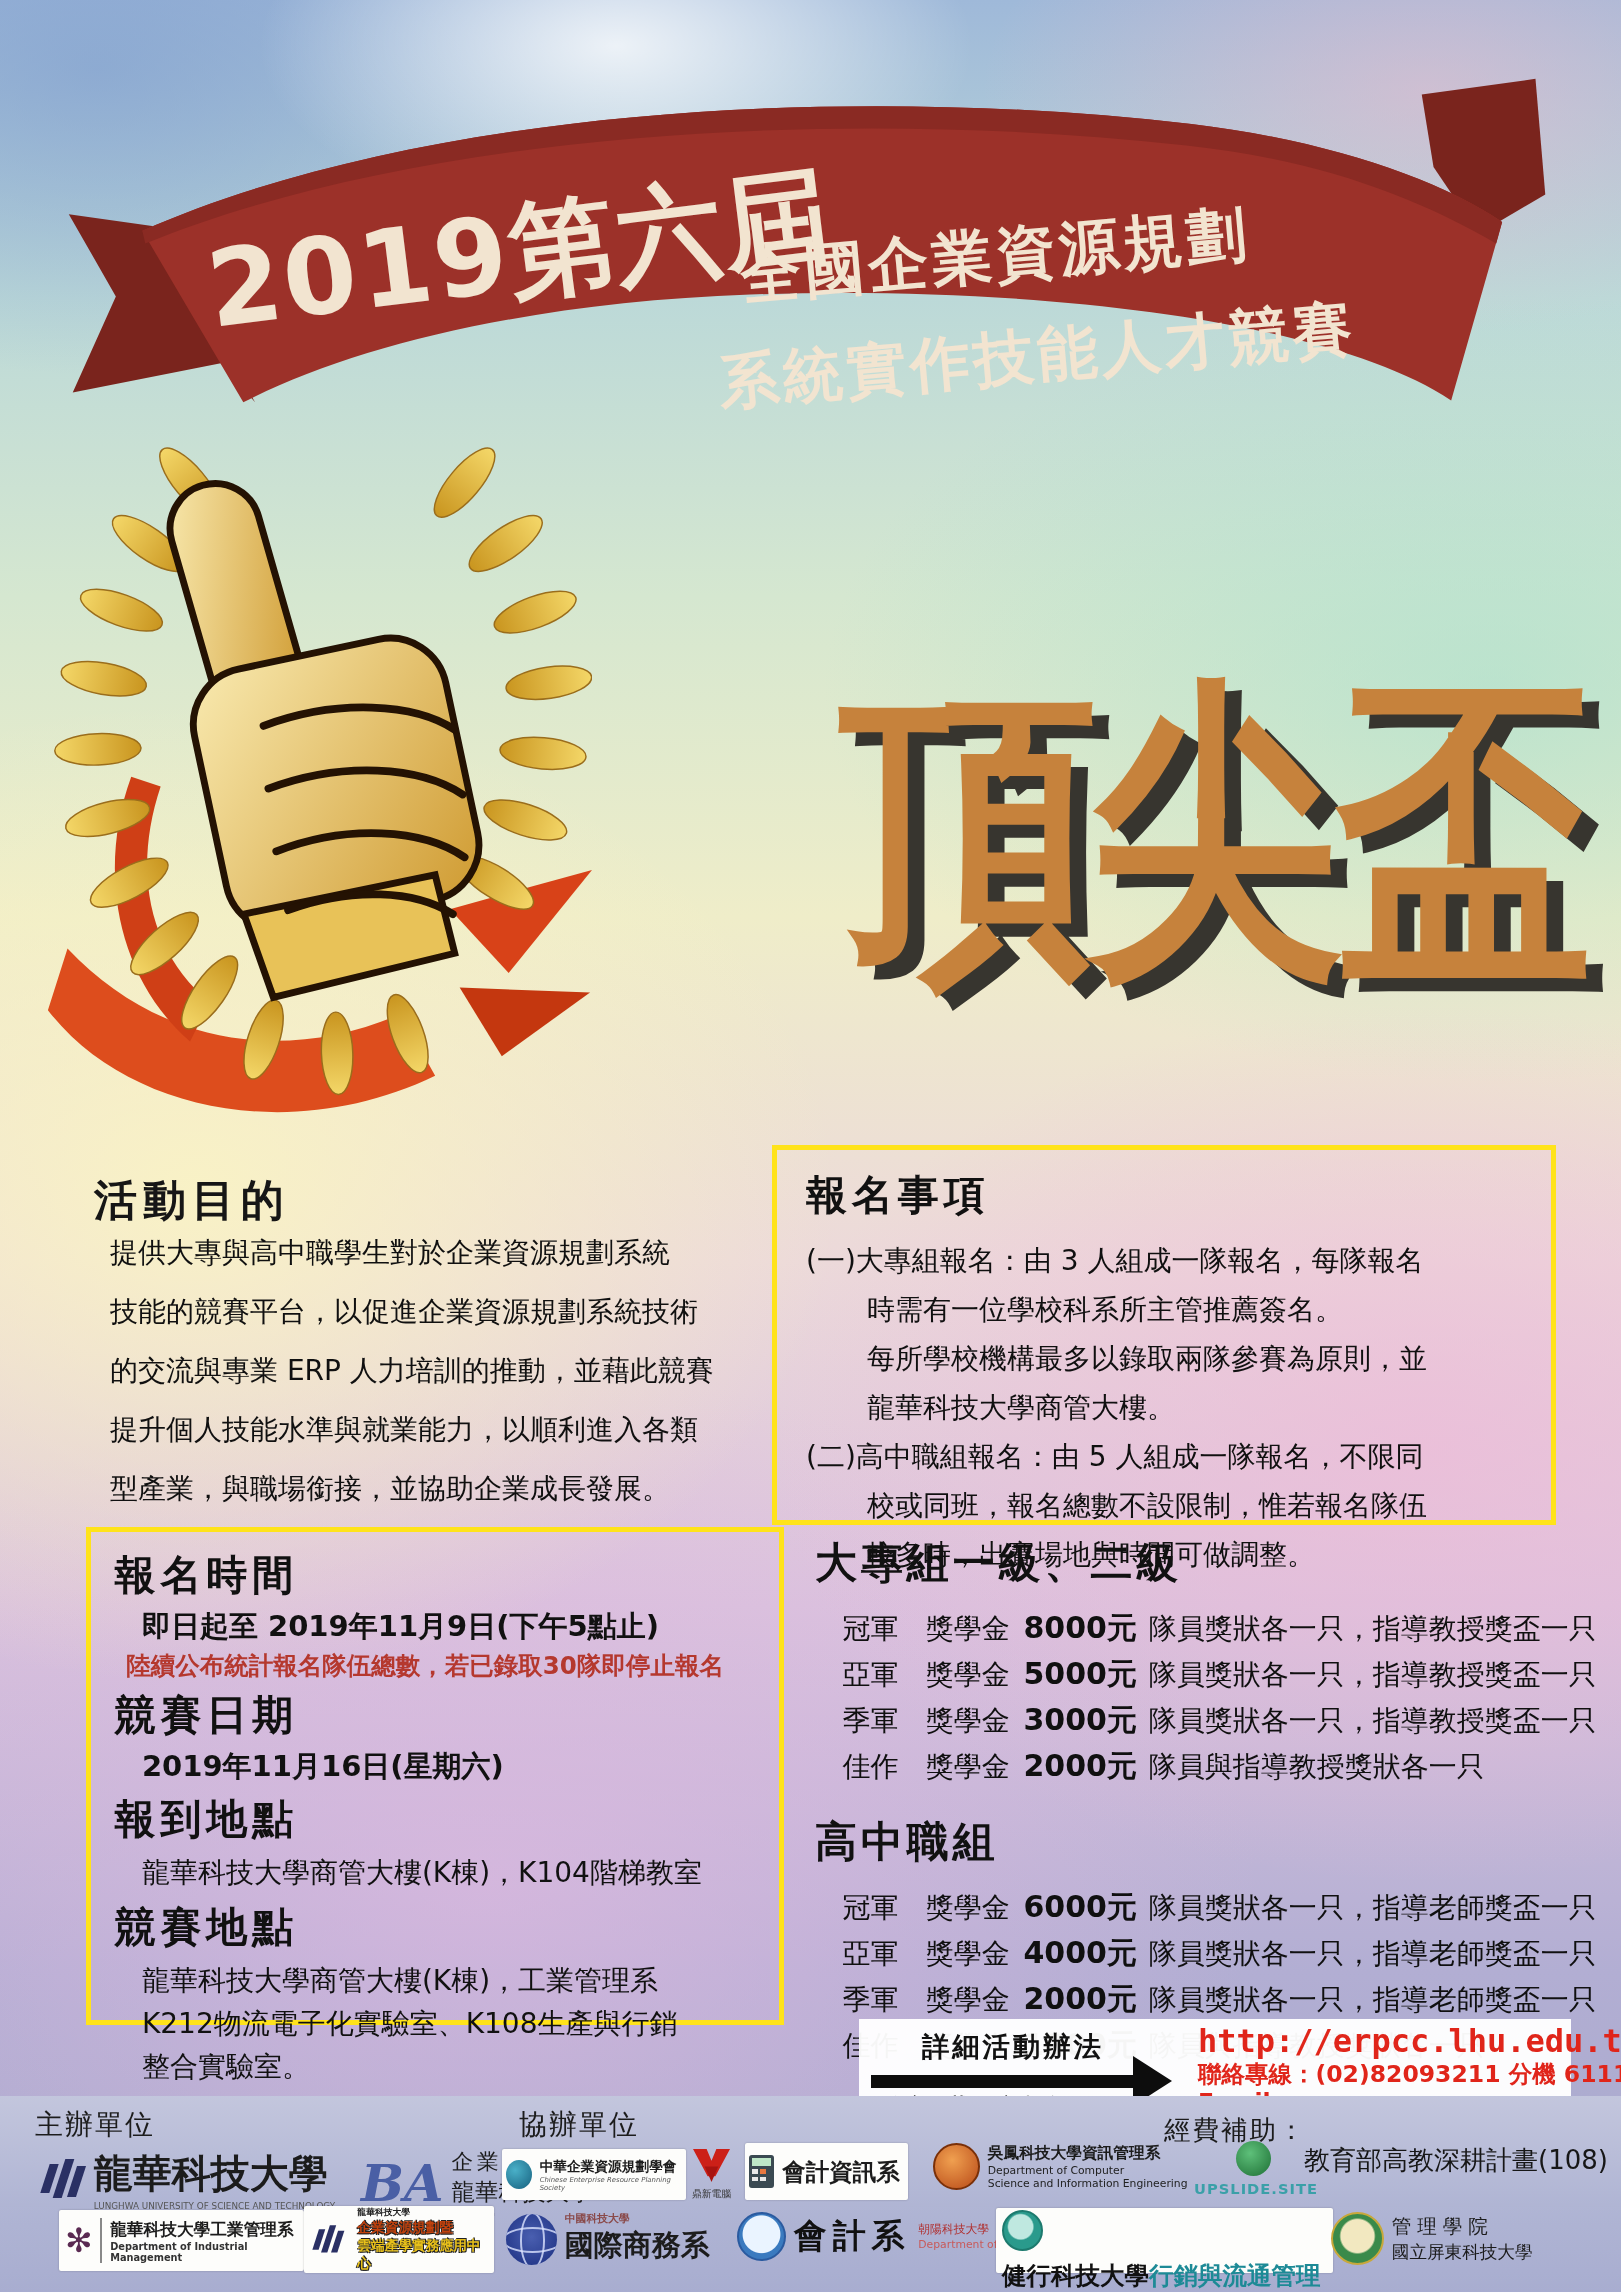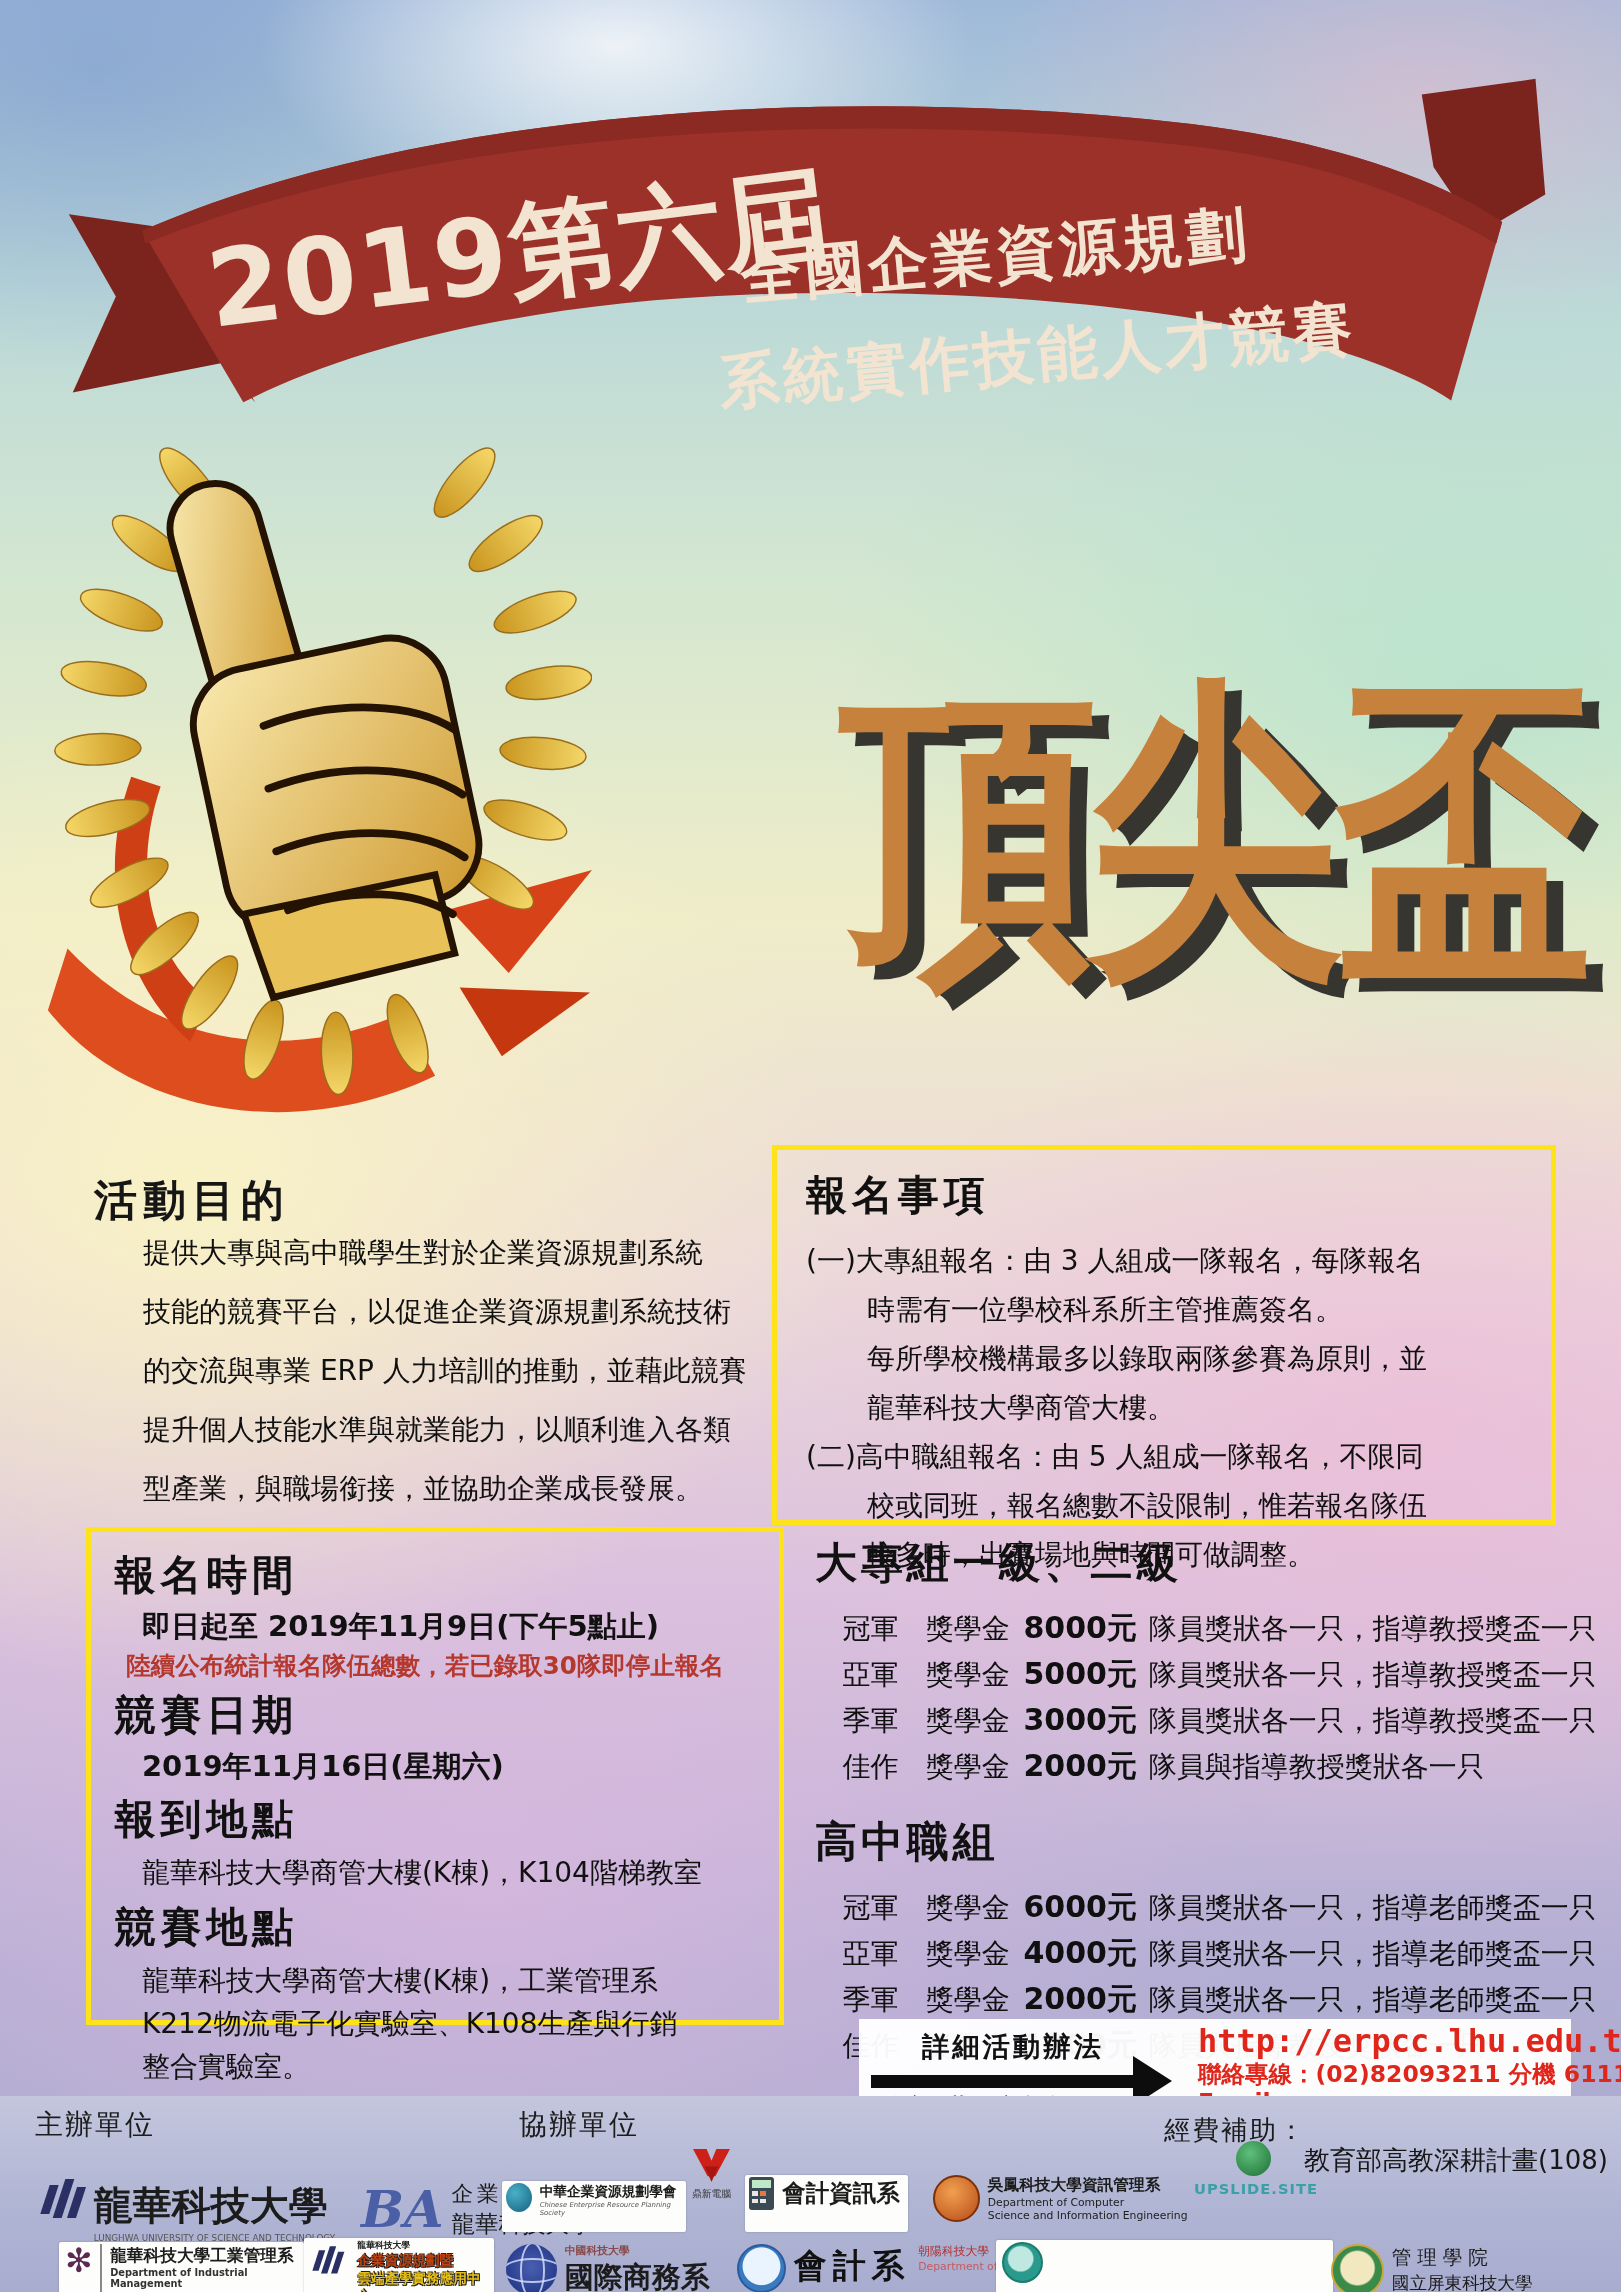--- a/index.html
+++ b/index.html
@@ -27,21 +27,21 @@
   .banner-l2{left:659px;top:247px;}
 
   
   .big-title{left:841px;top:625px;font-size:257px;font-weight:800;color:#c6823c;
     letter-spacing:-9.8px;transform:scaleY(1.22);transform-origin:left top;
     text-shadow:16.7px 10.8px 0 #37352f;white-space:nowrap;}
 
   
   .sec-heading{font-size:43px;font-weight:700;color:#161616;letter-spacing:5.9px;}
   .purpose-h{left:94px;top:1172px;}
-  .purpose-body{left:110px;top:1223px;width:667px;font-size:28px;line-height:59px;color:#101010;margin-left:33px;}
+  .purpose-body{left:110px;top:1223px;width:667px;font-size:28px;line-height:59px;color:#101010;}
 
   
   .signup-box{left:772px;top:1145px;width:784px;height:380px;border:5.9px solid #ffe31a;box-sizing:border-box;
     padding:13.7px 0 0 29px;}
   .signup-h{font-size:41px;font-weight:700;letter-spacing:4.9px;margin:3.9px 0 13.7px 0;}
   .signup-line{font-size:28px;line-height:49px;color:#101010;}
   .signup-line.cont{padding-left:61px;}
 
   
   .sched-box{left:86px;top:1527px;width:698px;height:498px;border:5.9px solid #ffe31a;box-sizing:border-box;
@@ -71,21 +71,21 @@
   .red-url{font-family:"DejaVu Sans Mono","Liberation Mono",monospace;font-size:32px;font-weight:800;line-height:37px;}
   .red-line{font-size:23.5px;font-weight:700;line-height:28px;}
 
   
   .footer{left:0;top:2096px;width:1621px;height:197px;
     background:linear-gradient(180deg,#c3c6dd 0%,#b0b5d4 55%,#a8add0 100%);}
   .f-label{font-size:28px;color:#1c1c1c;letter-spacing:2px;}
   .logo-text{color:#1c1c1c;}
   .whitebox{background:#fdfdfb;border-radius:2px;box-shadow:0 0 2px rgba(0,0,0,.25);}
   .tiny{font-size:8.8px;color:#555;}
-  .logo-item{display:flex;gap:7.8px;margin-top:32px;}
+  .logo-item{display:flex;align-items:center;gap:7.8px;}
   .lh-mark{display:inline-block;width:43px;height:41px;position:relative;}
   .lh-mark i{position:absolute;background:#2a3064;transform:skewX(-18deg);}
   .lh-mark i:nth-child(1){left:2px;top:5.9px;width:8.8px;height:29px;}
   .lh-mark i:nth-child(2){left:15.7px;top:0;width:8.8px;height:39px;}
   .lh-mark i:nth-child(3){left:29px;top:7.8px;width:8.8px;height:31px;}
   .globe{width:51px;height:51px;border-radius:50%;background:
     radial-gradient(circle at 50% 45%, #4a5fb0 0%, #263a8c 75%);position:relative;overflow:hidden;}
   .globe:before,.globe:after{content:"";position:absolute;border:2px solid rgba(220,228,255,.8);border-radius:50%;}
   .globe:before{left:13.7px;top:-2px;width:21.6px;height:53px;}
   .globe:after{left:-3.9px;top:13.7px;width:57px;height:21.6px;}

